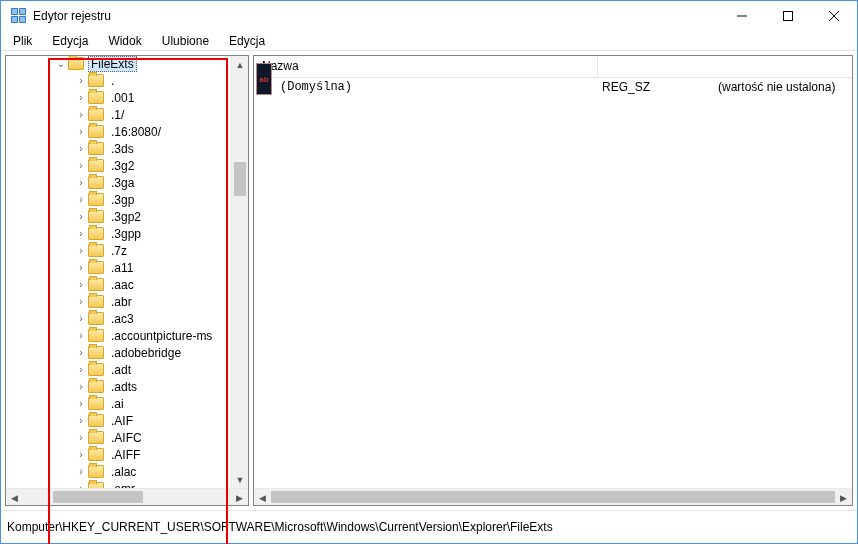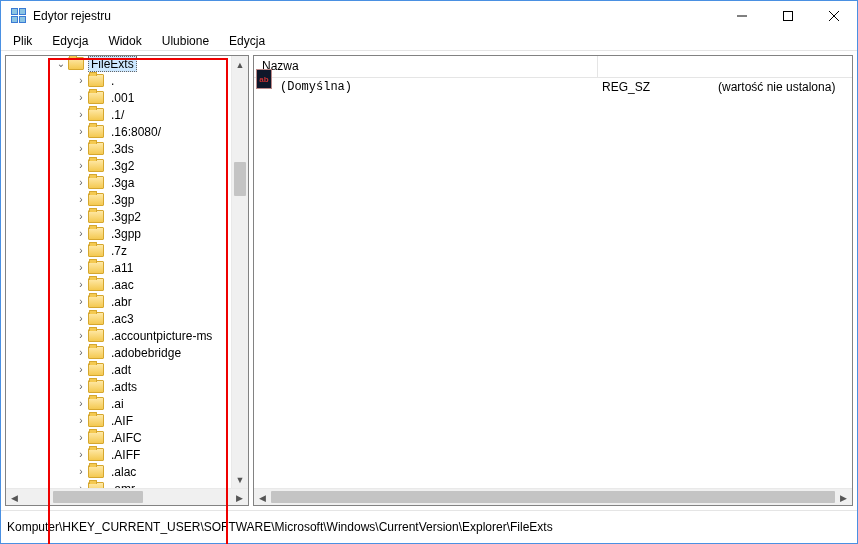--- a/index.html
+++ b/index.html
@@ -43,21 +43,21 @@
 .hsb .track { position: absolute; left: 17px; right: 17px; top: 2px; bottom: 2px; }
 .hsb .thumb { position: absolute; left: 30px; width: 90px; top: 0; bottom: 0; background: #c4c4c4; border-radius: 1px; }
 
 
 .listpanel { flex: 1; border: 1px solid #828282; position: relative; display: flex; flex-direction: column; }
 .listheader { display: flex; height: 22px; border-bottom: 1px solid #e5e5e5; }
 .listheader .col { padding: 3px 8px; border-right: 1px solid #e5e5e5; }
 .col-name { width: 344px; } .col-type { width: 116px; } .col-data { flex: 1; }
 .listbody { flex: 1; position: relative; }
 .listrow { display: flex; height: 18px; align-items: center; }
-.valicon { width: 16px; height: 20px; margin: 0 4px 16px 2px; border: 1px solid #b88; background: #0f172a; display: flex; align-items: center; justify-content: center; color: #c33; font-size: 8px; font-weight: bold; }
+.valicon { width: 16px; height: 32px; margin: 0 4px 16px 2px; border: 1px solid #b88; background: #0f172a; display: flex; align-items: center; justify-content: center; color: #c33; font-size: 8px; font-weight: bold; }
 .listrow .cell { padding: 0 4px; }
 .listrow .cell-name { width: 322px; font-family: Liberation Mono, monospace; } .listrow .cell-type { width: 116px; } .listrow .cell-data { flex: 1; }
 .listpanel .hsb .thumb { left: 0; width: 100%; }
 
 
 .statusbar { height: 20px; border-top: 1px solid #e5e5e5; display: flex; align-items: center; padding: 16px 6px; }
 </style>
 </head>
 <body>
 

